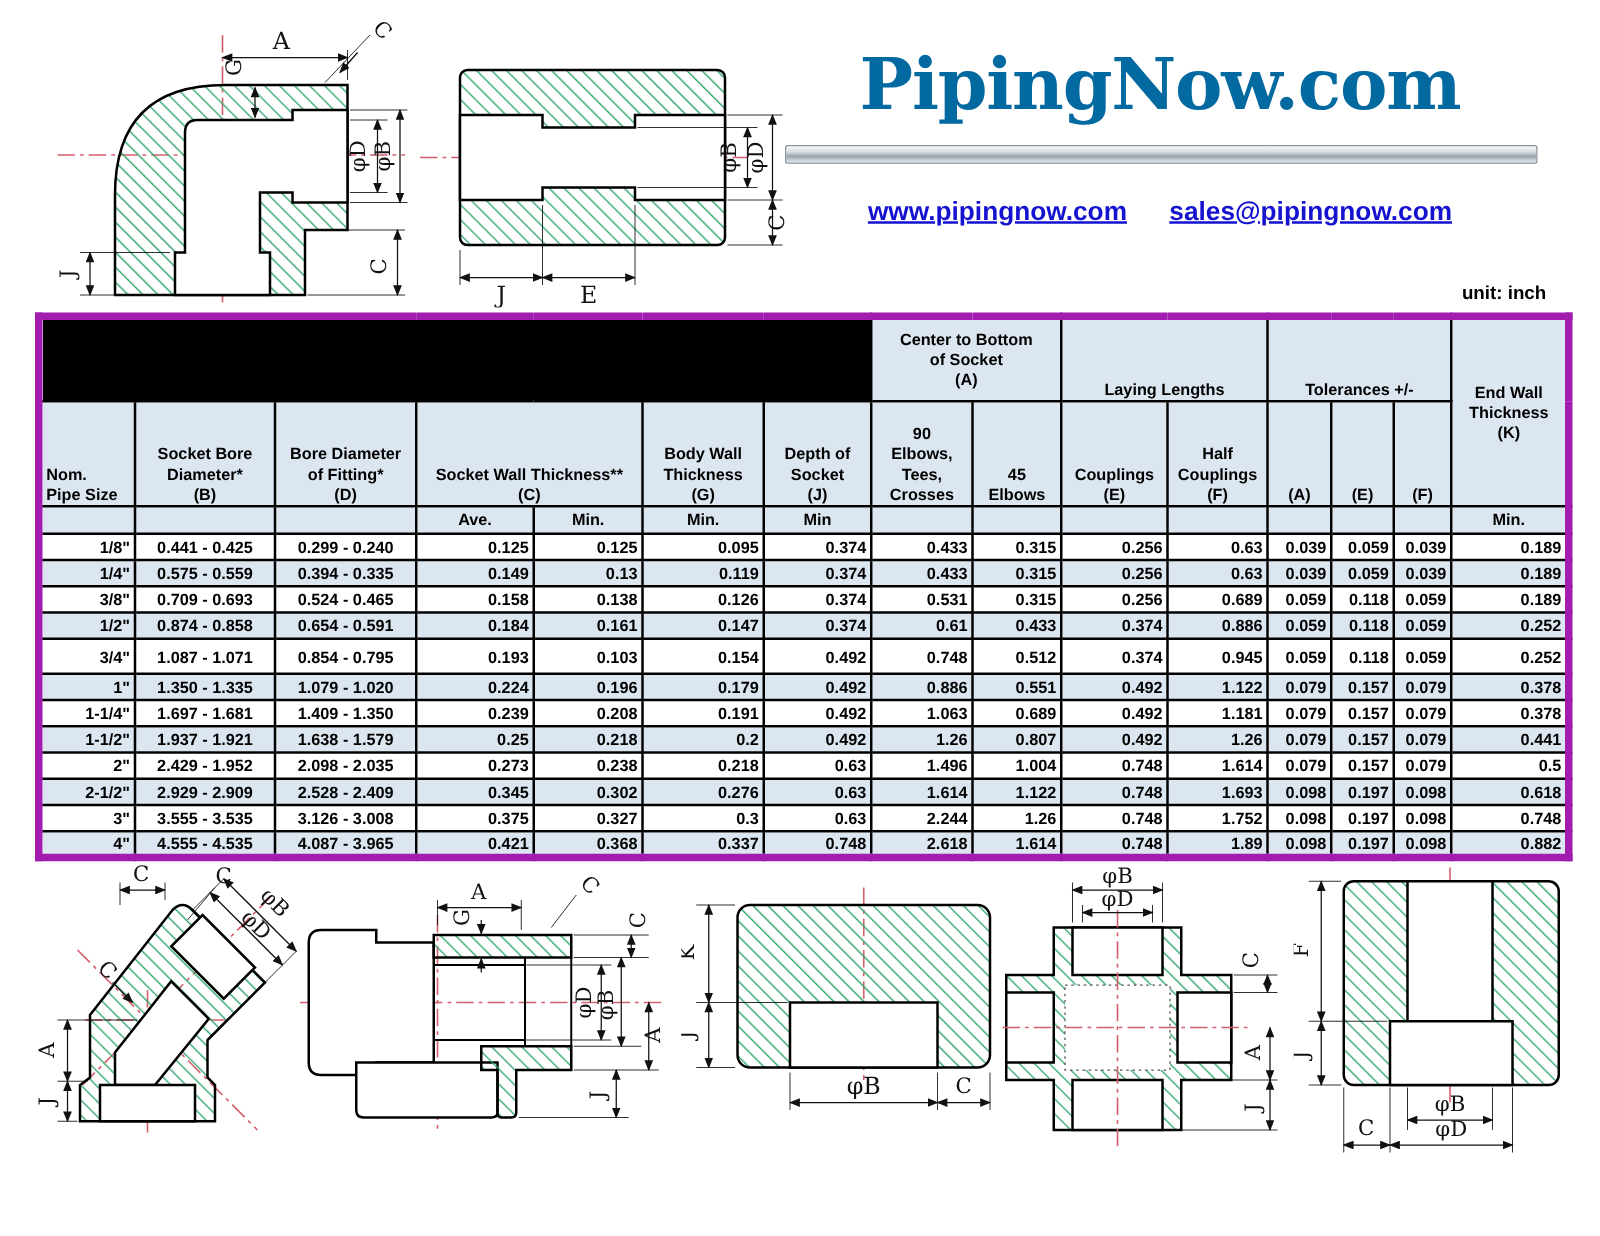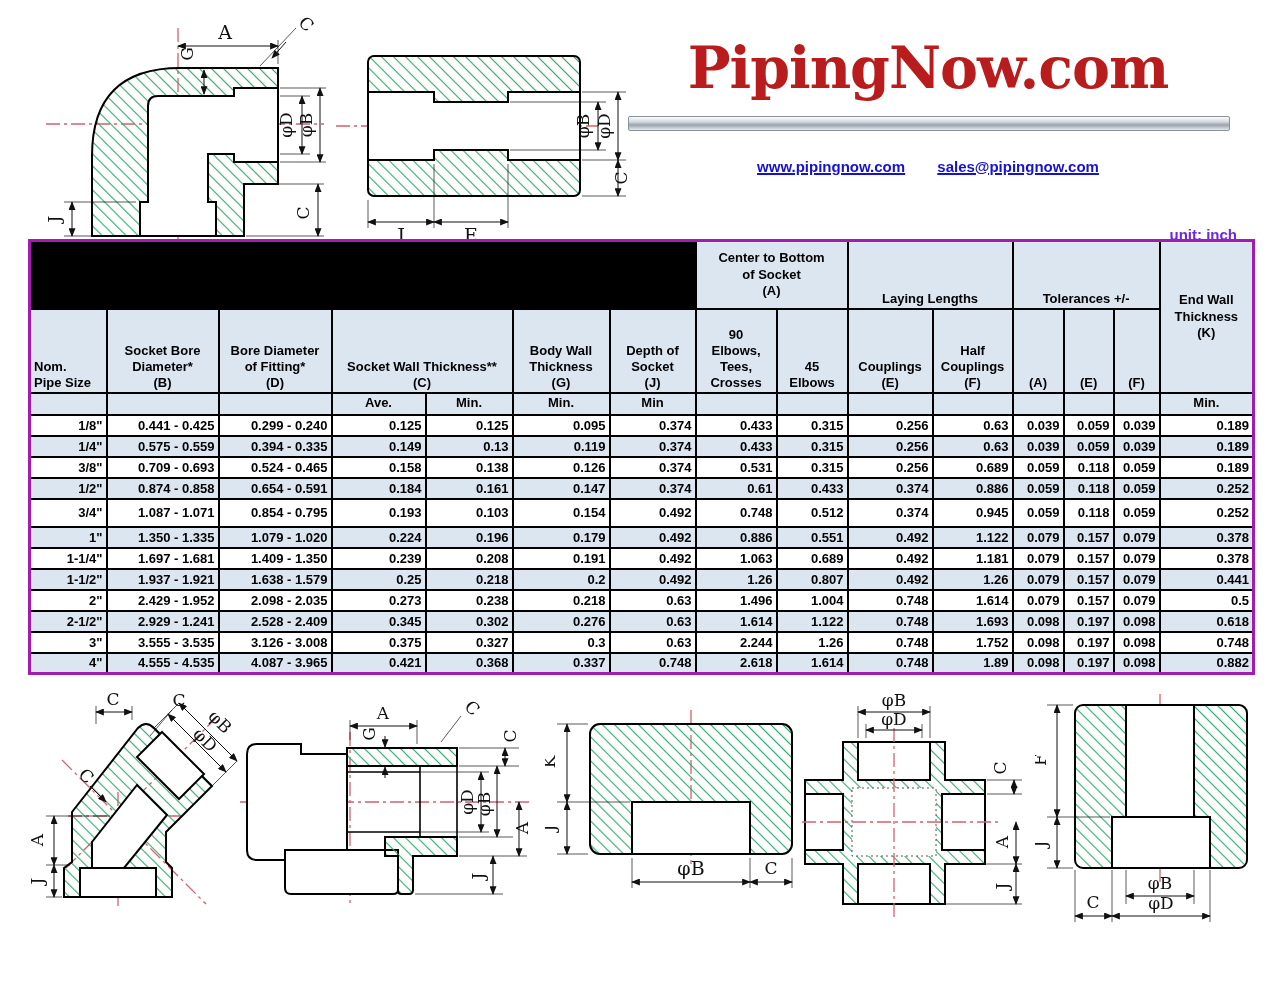--- a/index.html
+++ b/index.html
@@ -1,42 +1,42 @@
 <!DOCTYPE html>
 <html><head>
 <meta charset="utf-8">
 <style>
   html,body{margin:0;padding:0;background:#fff;}
   .page{position:relative;width:1280px;height:989px;background:#ffffff;overflow:hidden;
         font-family:"Liberation Sans",sans-serif;}
   
   .logo-text{position:absolute;left:628px;top:34px;width:600px;text-align:center;
              font-family:"DejaVu Serif",serif;font-weight:bold;font-size:57px;
-             color:#b91c1c;letter-spacing:-1px;white-space:nowrap;}
+             color:#0369a1;letter-spacing:-1px;white-space:nowrap;}
   .logo-bar{position:absolute;left:628px;top:116px;width:600px;height:13px;border:1px solid #8a929c;
             border-radius:2px;
             background:linear-gradient(to bottom,#fafbfc 0%,#d7dce2 35%,#9aa3ad 62%,#e6eaee 100%);}
   .links{position:absolute;left:628px;top:158px;width:600px;text-align:center;
-         font-size:15px;font-weight:bold;color:#1512d0;}
+         font-size:21px;font-weight:bold;color:#1512d0;}
   .links a{color:#1512d0;text-decoration:underline;text-decoration-thickness:2px;margin:0 14px;white-space:nowrap;}
-  .unit-label{position:absolute;right:43px;top:226px;font-size:15px;font-weight:bold;color:#6d28d9;}
+  .unit-label{position:absolute;right:43px;top:226px;font-size:15px;font-weight:bold;color:#000000;}
   
-  .spec-table{position:absolute;left:28px;top:239px;border-collapse:collapse;table-layout:fixed;
-              width:1224px;border:3px solid #a21caf;padding-left:32px;}
+  .spec-table{position:absolute;left:28px;top:250px;border-collapse:collapse;table-layout:fixed;
+              width:1224px;border:6px solid #a21caf;padding-left:32px;}
   .spec-table td{border:2px solid #000;font-size:13px;font-weight:bold;color:#000;
                  padding:0 3px;overflow:hidden;}
   .hdr{background:#dce6f1;text-align:center;vertical-align:bottom;white-space:pre-line;
        line-height:1.25;padding-bottom:3px;}
   .hdr.mid{vertical-align:middle;}
   .hdr.left{text-align:left;}
   .title-cell{background:#000;color:#fff;text-align:center;vertical-align:middle;
               font-size:20px;line-height:1.7;}
   .sub{vertical-align:middle;padding-bottom:1px;text-align:center;}
   .c-size{text-align:right;background:#fff;}
-  .c-left{text-align:right;background:#fff;}
+  .c-left{text-align:center;background:#fff;}
   .c-num{text-align:right;background:#fff;}
   tr.alt td{background:#dce6f1;}
   tr.datarow{height:21px;}
   tr.tall{height:28px;}
   
   .drw{position:absolute;}
   .bodyshape{stroke:#000;stroke-width:2;}
   .bore{fill:#ffffff;stroke:#000;stroke-width:2;}
   .edge{stroke:#000;stroke-width:1.6;fill:none;}
   .cl{stroke:#d4606c;stroke-width:1.3;stroke-dasharray:14 4 3 4;fill:none;}
@@ -362,21 +362,21 @@
           <td class="c-num">1.004</td>
           <td class="c-num">0.748</td>
           <td class="c-num">1.614</td>
           <td class="c-num">0.079</td>
           <td class="c-num">0.157</td>
           <td class="c-num">0.079</td>
           <td class="c-num">0.5</td>
         </tr>
         <tr class="datarow alt">
           <td class="c-size">2-1/2"</td>
-          <td class="c-left">2.929 - 1.241</td>
+          <td class="c-left">2.929 - 2.909</td>
           <td class="c-left">2.528 - 2.409</td>
           <td class="c-num">0.345</td>
           <td class="c-num">0.302</td>
           <td class="c-num">0.276</td>
           <td class="c-num">0.63</td>
           <td class="c-num">1.614</td>
           <td class="c-num">1.122</td>
           <td class="c-num">0.748</td>
           <td class="c-num">1.693</td>
           <td class="c-num">0.098</td>

